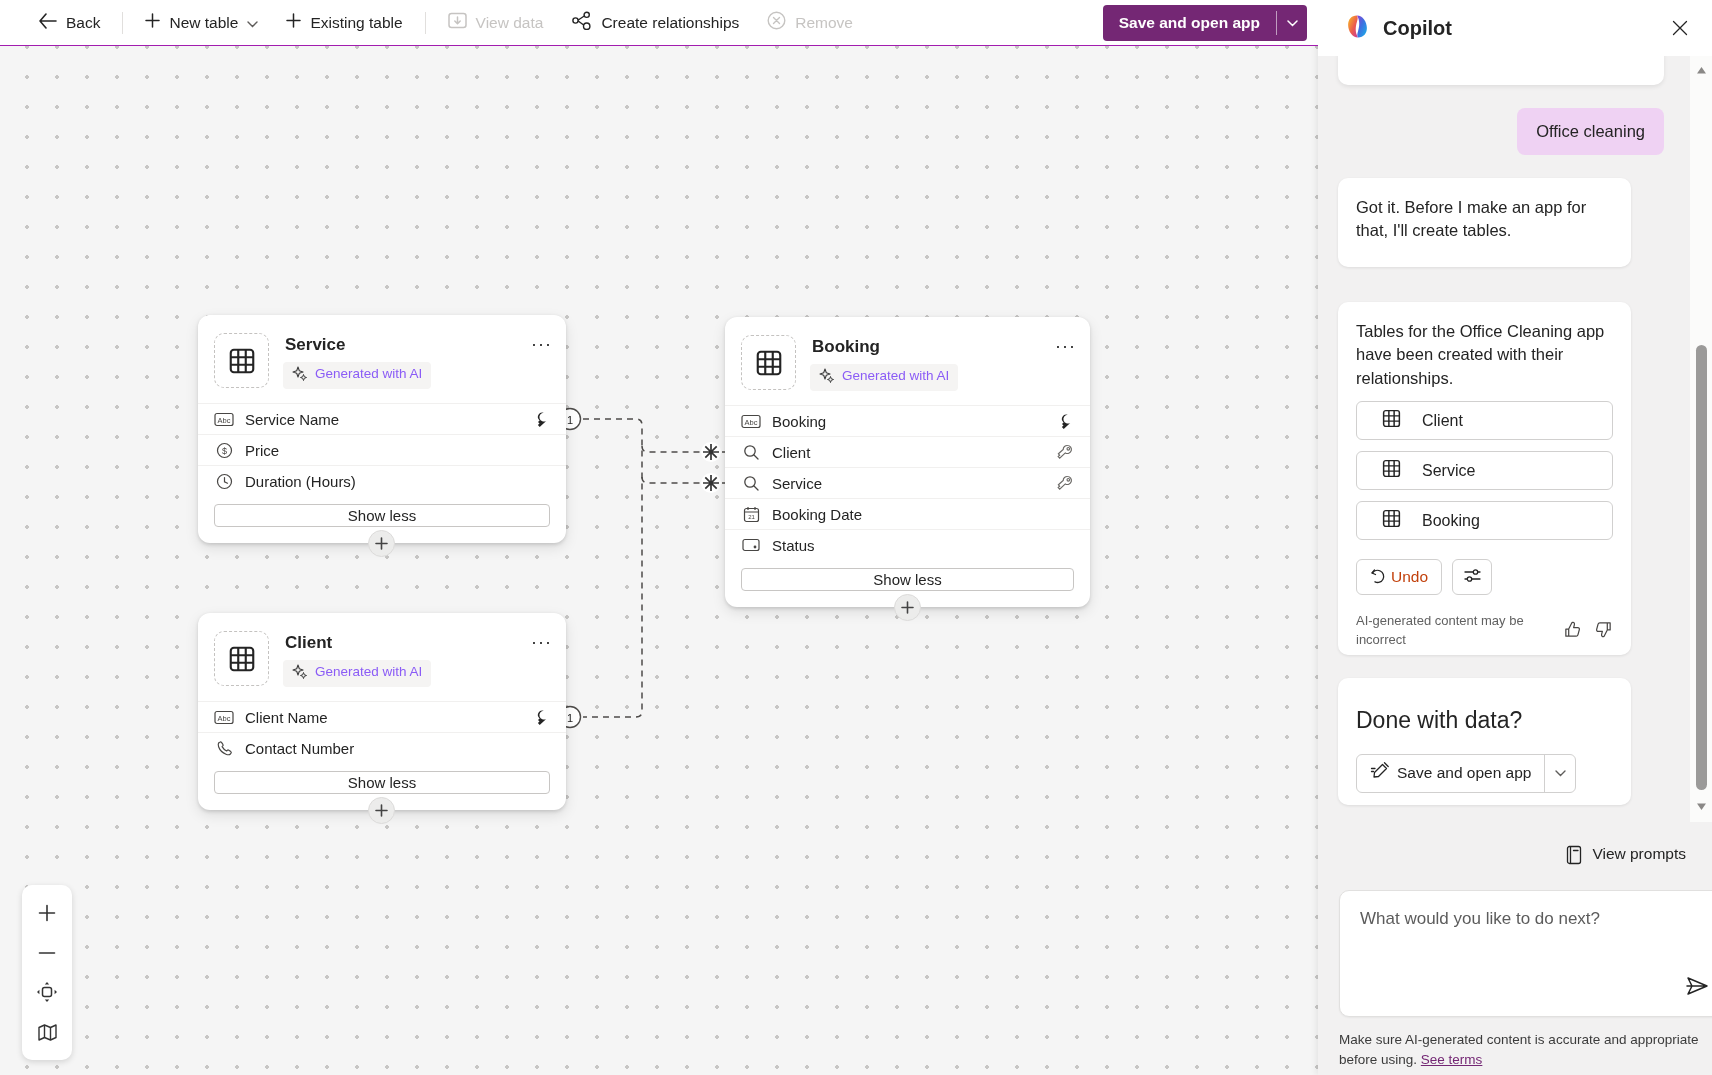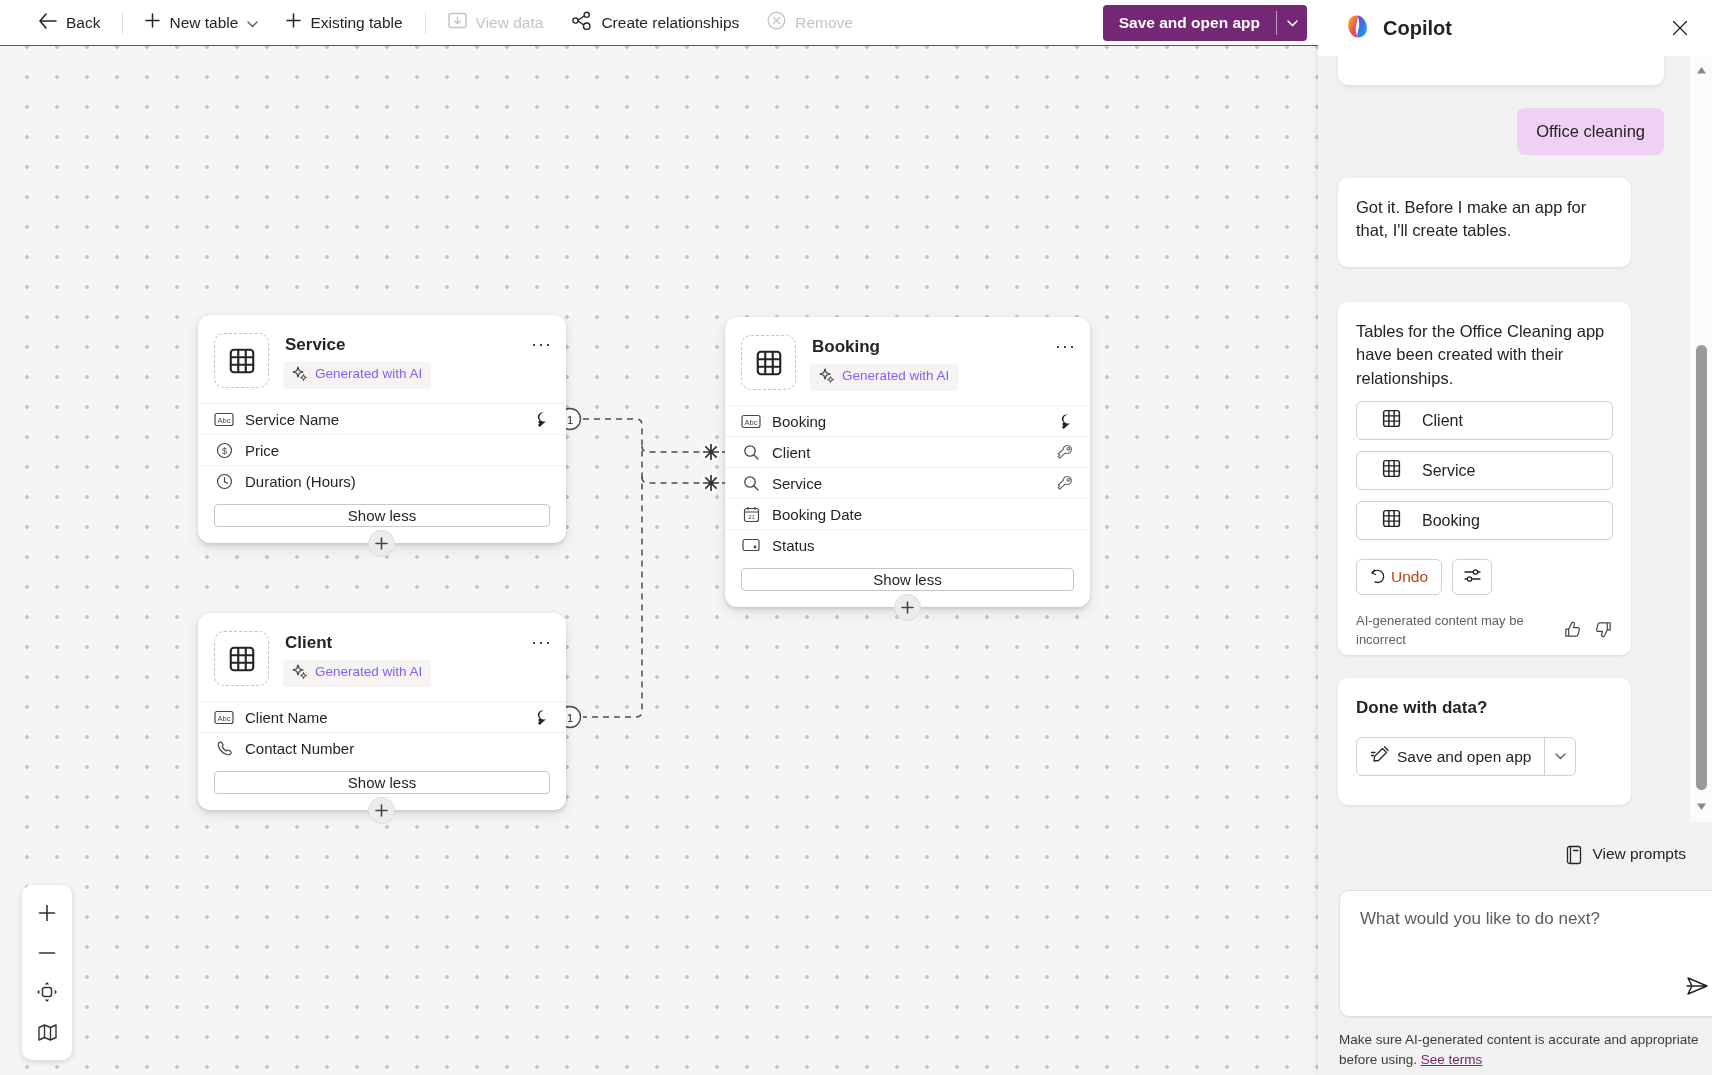--- a/index.html
+++ b/index.html
@@ -82,21 +82,21 @@
   .undo-btn { display:flex; align-items:center; gap:4px; height:36px; padding:0 13px;
     border:1px solid #d1d0cf; border-radius:6px; background:#fff; font-size:15.5px; color:#c2410c;
     cursor:pointer; font-family:inherit; }
   .adjust-btn { width:40px; height:36px; border:1px solid #d1d0cf; border-radius:6px; background:#fff;
     display:flex; align-items:center; justify-content:center; cursor:pointer; }
   .disclaim-row { display:flex; align-items:center; margin-top:17px; }
   .disclaim { font-size:13px; color:#616161; }
   .thumbs { margin-left:auto; display:flex; gap:12px; }
   .thumbs button { background:none; border:none; cursor:pointer; padding:0; }
   .msg-done { top:678px; height:127px; }
-  .done-title { font-size:17px; font-weight:700; margin-top:0; }
+  .done-title { font-size:23px; font-weight:400; margin-top:8px; }
   .split-btn { display:inline-flex; align-items:stretch; margin-top:17px; border:1px solid #d1d0cf;
     border-radius:6px; background:#fff; overflow:hidden; }
   .split-btn .main { display:flex; align-items:center; gap:7px; padding:0 13px; height:37px;
     font-size:15.5px; background:none; border:none; cursor:pointer; font-family:inherit; color:#242424; }
   .split-btn .chev { width:31px; border:none; border-left:1px solid #d1d0cf; background:none;
     display:flex; align-items:center; justify-content:center; cursor:pointer; }
 
   .view-prompts { position:absolute; right:26px; top:845px; display:flex; gap:9px;
     background:none; border:none; font-size:15.5px; color:#242424; cursor:pointer; font-family:inherit; }
 

